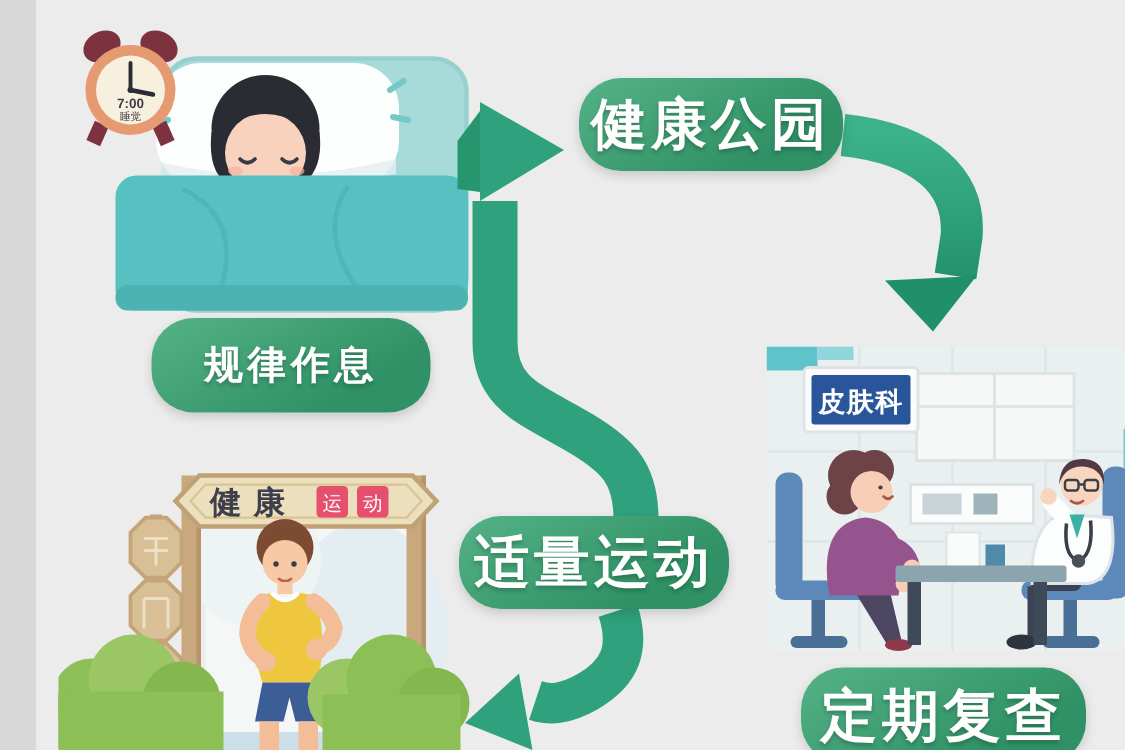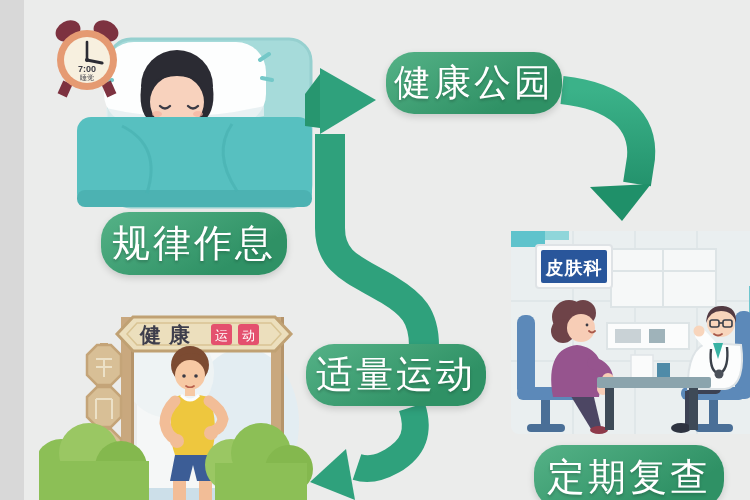--- a/index.html
+++ b/index.html
@@ -5,26 +5,26 @@
   html,body{margin:0;padding:0;background:#d8d8d8;}
   .stage{
     position:relative;width:750px;height:500px;overflow:hidden;
     background:var(--background,#ebeceb);
     font-family:"Liberation Sans", sans-serif;
     margin-left:24px;
   }
   .pill{
     position:absolute;display:flex;align-items:center;justify-content:center;
     background:linear-gradient(150deg,var(--pill-green-light,#55b287) 0%,var(--pill-green-dark,#2f9165) 75%);
-    border-radius:28px;color:#ffffff;font-weight:normal;
+    border-radius:28px;color:#ffffff;font-weight:bold;
     text-shadow:0 2px 3px rgba(0,0,0,0.22);
     box-shadow:0 3px 7px rgba(0,0,0,0.15);
     letter-spacing:3px;z-index:5;
   }
-  #pill-routine {left:77px; top:212px;width:186px;height:63px;font-size:38px;}
+  #pill-routine {left:77px; top:212px;width:186px;height:63px;font-size:26px;}
   #pill-park    {left:362px;top:52px; width:176px;height:62px;font-size:37px;}
   #pill-exercise{left:282px;top:344px;width:180px;height:62px;font-size:37px;}
   #pill-checkup {left:510px;top:445px;width:190px;height:64px;font-size:38px;}
   .scene{position:absolute;z-index:2;}
   #arrows{position:absolute;left:0;top:0;z-index:4;pointer-events:none;}
   svg text{font-family:"Liberation Sans", sans-serif;}
 </style>
 </head>
 <body>
 

